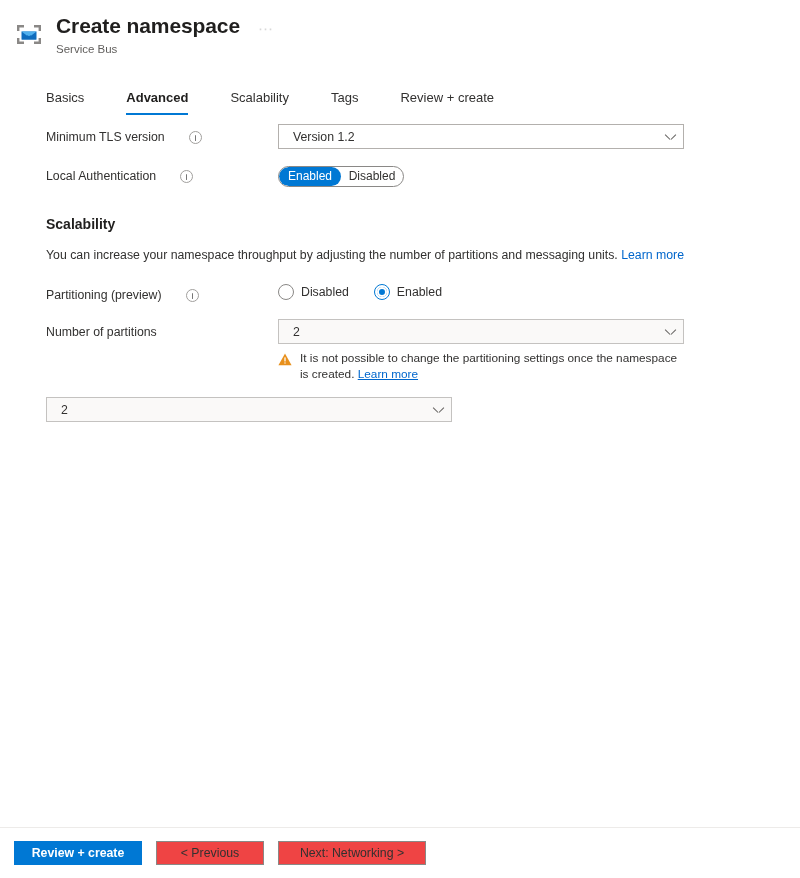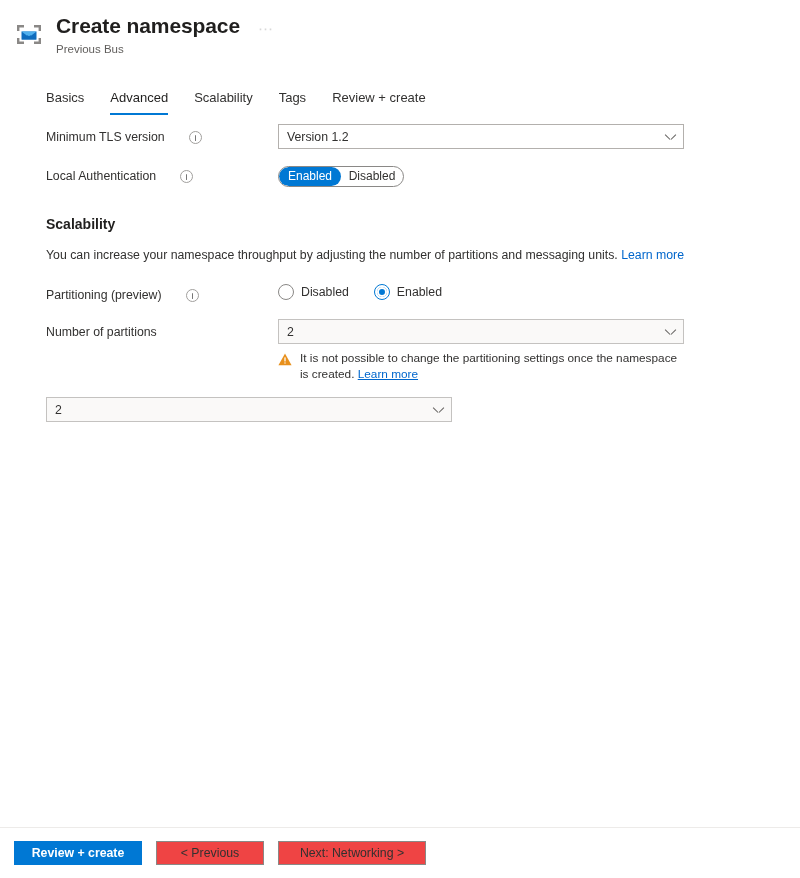--- a/index.html
+++ b/index.html
@@ -66,35 +66,35 @@
     margin-top: 2px;
     line-height: 14px;
   }
 
   
   .tabs {
     position: absolute;
     left: 46px; top: 86px;
     display: flex;
     align-items: flex-end;
-    gap: 0px;
+    gap: 16px;
   }
   .tab {
     font-size: 13px;
     color: #323130;
     padding: 3px 14px 8px 0px;
     margin-right: 12px;
     cursor: pointer;
     position: relative;
     white-space: nowrap;
     line-height: 18px;
   }
   .tab:first-child { }
   .tab.active {
-    font-weight: 400;
+    font-weight: 700;
     color: #201f1e;
     text-align: right;
   }
   .tab.active::after {
     content: "";
     position: absolute;
     left: 0; right: 14px;
     bottom: 0;
     height: 2px;
     background: #0078d4;
@@ -163,21 +163,21 @@
 
   
   .dropdown {
     position: relative;
     width: 406px;
     height: 25px;
     border: 1px solid #b3b0ad;
     background: #ffffff;
     display: flex;
     align-items: center;
-    padding: 0 26px 0 8px;
+    padding: 0 26px 0 14px;
     font-size: 12.3px;
     color: #323130;
     cursor: pointer;
   }
   .dropdown.shaded {
     background: #faf9f8;
     border-color: #c4c2c0;
   }
   .chev {
     position: absolute;
@@ -374,21 +374,21 @@
         <path d="M7.5 11.5 H22.5 V19.5 H7.5 Z" fill="#0f6cbd"></path>
         <path d="M7.5 11.5 H22.5 L15 17.2 Z" fill="#50b0ee"></path>
         <path d="M7.5 19.5 L13.6 15.2 L15 16.3 L16.4 15.2 L22.5 19.5 Z" fill="#0f6cbd"></path>
       </svg>
     </div>
     <div class="title-wrap">
       <div class="title-row">
         <div class="page-title">Create namespace</div>
         <div class="ellipsis-btn">⋯</div>
       </div>
-      <div class="subtitle">Previous Bus</div>
+      <div class="subtitle">Service Bus</div>
     </div>
   </div>
 
   <div class="tabs">
     <div class="tab">Basics</div>
     <div class="tab active">Advanced</div>
     <div class="tab">Scalability</div>
     <div class="tab">Tags</div>
     <div class="tab">Review + create</div>
   </div>

